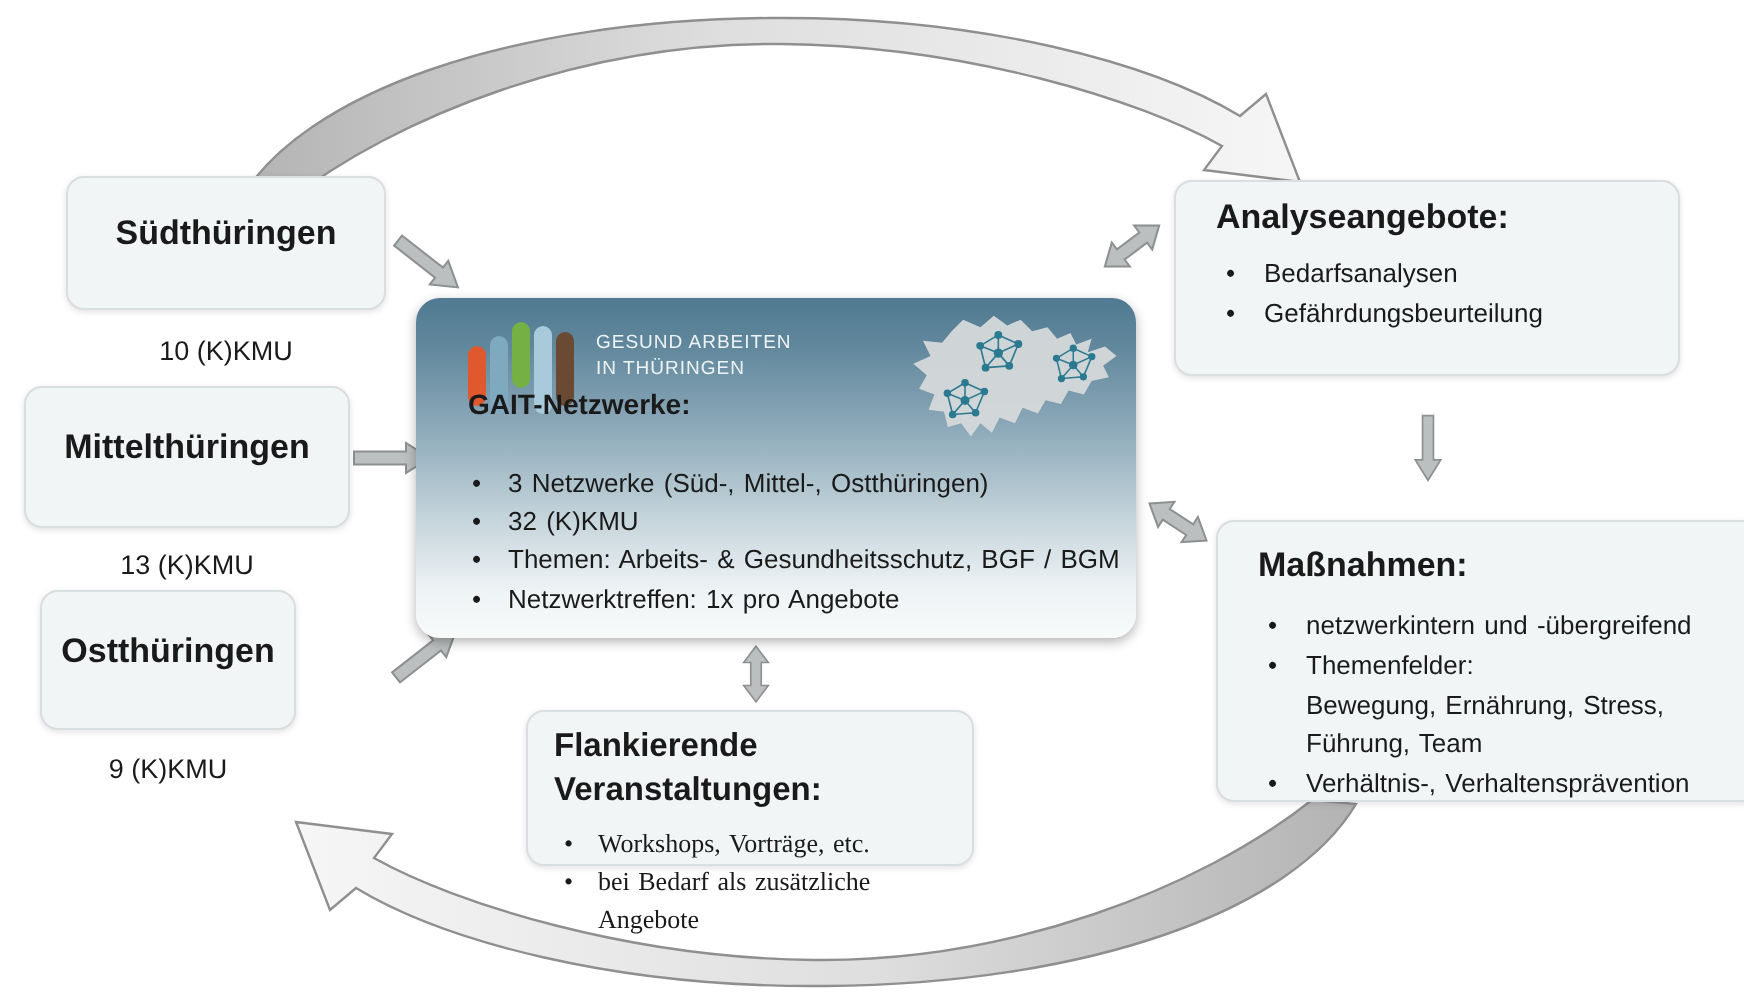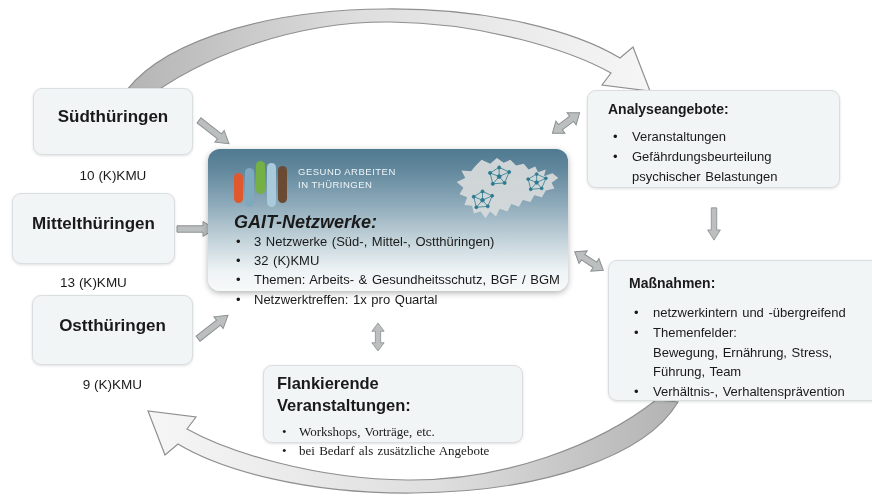--- a/index.html
+++ b/index.html
@@ -11,55 +11,55 @@
   .box{
     position:absolute;background:#f2f5f6;border:1px solid #d9dee1;
     border-radius:9px;box-shadow:0 1px 3px rgba(0,0,0,.12);
     box-sizing:border-box;z-index:2;
   }
   .region-box{display:flex;flex-direction:column;align-items:center;justify-content:center;text-align:center;}
   .region-title{font-size:17px;font-weight:bold;line-height:1.3;margin-top:48px;}
   .region-sub{font-size:13.5px;line-height:1.3;margin-top:39px;}
   #box-sud{left:33px;top:88px;width:160px;height:67px;}
   #box-mittel{left:12px;top:193px;width:163px;height:71px;}
-  #box-ost{left:32px;top:295px;width:161px;height:70px;}
+  #box-ost{left:20px;top:295px;width:128px;height:70px;}
 
   .center-box{
-    position:absolute;left:208px;top:149px;width:360px;height:142px;
+    position:absolute;left:208px;top:149px;width:360px;height:170px;
     border-radius:12px;z-index:2;box-sizing:border-box;
     background:linear-gradient(180deg,#4f7a91 0%,#61879c 14%,#8ca9b9 38%,#c3d3da 64%,#eef3f5 86%,#f8fafa 100%);
     box-shadow:0 2px 6px rgba(0,0,0,.30);
   }
   .logo-bars{position:absolute;left:26px;top:10px;width:56px;height:50px;}
   .logo-bar{position:absolute;width:9px;border-radius:5px;}
   .lb1{left:0;top:14px;height:30px;background:#e0592e;}
   .lb2{left:11px;top:9px;height:39px;background:#7ea9bf;}
   .lb3{left:22px;top:2px;height:33px;background:#74b043;}
   .lb4{left:33px;top:4px;height:44px;background:#a9cadb;}
   .lb5{left:44px;top:7px;height:37px;background:#6a4a33;}
   .logo-text{position:absolute;left:90px;top:17px;font-size:9.5px;letter-spacing:.5px;
     color:#eef4f6;line-height:12.5px;}
   .map{position:absolute;right:4px;top:3px;}
 
-  .center-title{position:absolute;left:26px;top:63px;font-size:18px;font-weight:bold;font-style:italic;}
+  .center-title{position:absolute;left:26px;top:45px;font-size:14px;font-weight:bold;}
   ul.bullets{list-style:none;margin:0;padding:0;}
   .center-bullets{position:absolute;left:26px;top:83px;width:330px;}
   .center-bullets li{position:relative;padding-left:20px;font-size:13px;line-height:19.2px;word-spacing:1px;}
   .center-bullets li::before{content:"•";position:absolute;left:2px;}
 
-  .info-title{font-size:14px;font-weight:bold;line-height:22px;}
+  .info-title{font-size:17px;font-weight:bold;line-height:22px;}
   .info-bullets li{position:relative;padding-left:24px;font-size:13px;line-height:19.8px;word-spacing:1px;}
   .info-bullets li::before{content:"•";position:absolute;left:5px;}
   .cont-line{font-size:13px;line-height:19.8px;word-spacing:1px;}
 
   #box-analyse{left:587px;top:90px;width:253px;height:98px;padding:7px 8px 0 20px;}
   #box-analyse .info-bullets{margin-top:7px;}
   #box-massnahmen{left:608px;top:260px;width:272px;height:141px;padding:11px 4px 0 20px;}
   #box-massnahmen .info-bullets{margin-top:9px;}
-  #box-flank{left:263px;top:365px;width:260px;height:78px;padding:6px 8px 12px 13px;}
+  #box-flank{left:263px;top:355px;width:224px;height:78px;padding:6px 8px 12px 13px;}
   #box-flank .info-title{font-size:16.5px;}
   #box-flank .info-bullets{margin-top:6px;}
   #box-flank .info-bullets li{padding-left:22px;line-height:19.2px;font-family:Liberation Serif, serif;}
 </style>
 </head>
 <body>
 
 <div class="canvas">
 
   <svg class="arrows-layer" width="872" height="499" viewBox="0 0 872 499">
@@ -146,31 +146,30 @@
       <use href="#netCluster" transform="translate(40 15) scale(0.95)"></use>
       <use href="#netCluster" transform="translate(23 40) scale(0.92)"></use>
       <use href="#netCluster" transform="translate(80 22) scale(0.88)"></use>
     </svg>
 
     <div class="center-title">GAIT-Netzwerke:</div>
     <ul class="bullets center-bullets">
       <li>3 Netzwerke (Süd-, Mittel-, Ostthüringen)</li>
       <li>32 (K)KMU</li>
       <li>Themen: Arbeits- &amp; Gesundheitsschutz, BGF / BGM</li>
-      <li>Netzwerktreffen: 1x pro Quartal</li>
+      <li>Netzwerktreffen: 1x pro Angebote</li>
     </ul>
   </div>
 
   <div class="box" id="box-analyse">
     <div class="info-title">Analyseangebote:</div>
     <ul class="bullets info-bullets">
-      <li>Veranstaltungen</li>
+      <li>Bedarfsanalysen</li>
       <li>
         <span>Gefährdungsbeurteilung</span>
-        <div class="cont-line">psychischer Belastungen</div>
       </li>
     </ul>
   </div>
 
   <div class="box" id="box-massnahmen">
     <div class="info-title">Maßnahmen:</div>
     <ul class="bullets info-bullets">
       <li>netzwerkintern und -übergreifend</li>
       <li>
         <span>Themenfelder:</span>

